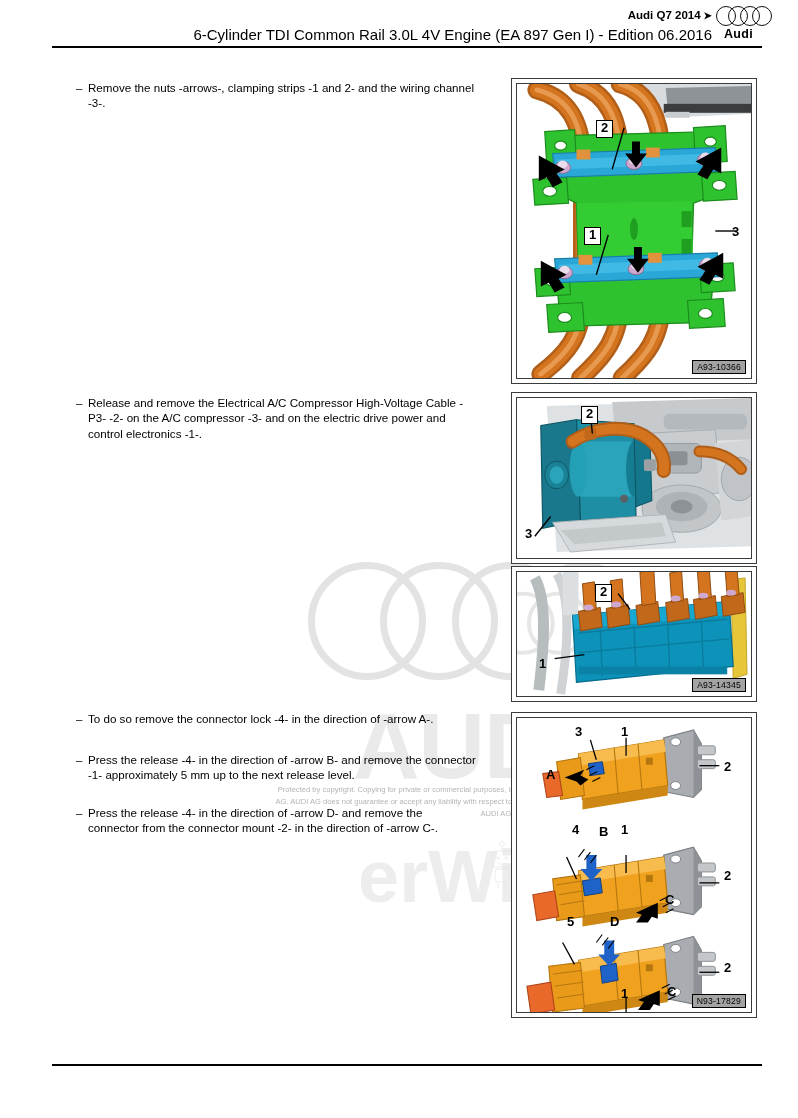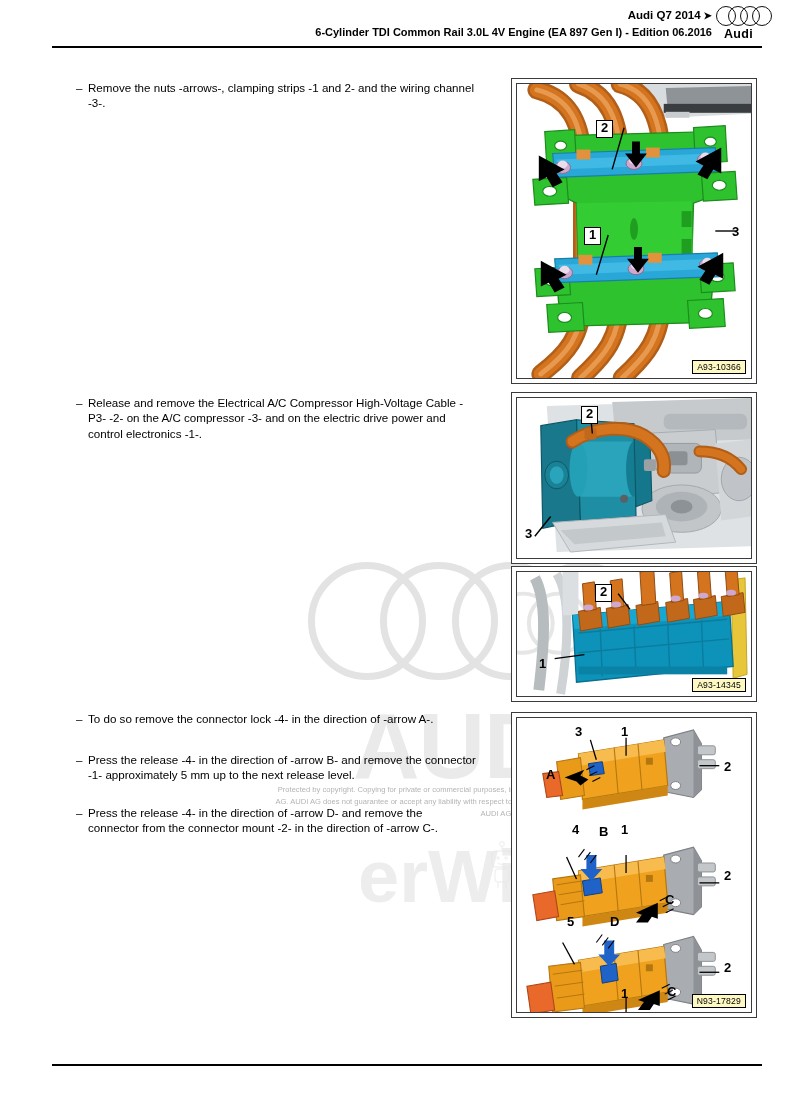--- a/index.html
+++ b/index.html
@@ -96,22 +96,22 @@
     right: 86px;
     top: 9px;
     font-size: 11.5px;
     font-weight: bold;
     white-space: nowrap;
   }
   .hdr-line2 {
     position: absolute;
     right: 86px;
     top: 26px;
-    font-size: 11px;
-    font-weight: bold;
+    font-size: 15px;
+    font-weight: normal;
     white-space: nowrap;
   }
   .hdr-arrow {
     display: inline-block;
     margin-left: 3px;
     font-size: 10px;
   }
   .hdr-rule {
     position: absolute;
     left: 52px;
@@ -178,21 +178,21 @@
     left: 4px; top: 4px; right: 4px; bottom: 4px;
     border: 1.2px solid #3b3b3b;
     overflow: hidden;
     background: #fff;
   }
   .fig-id {
     position: absolute;
     right: 5px;
     bottom: 4px;
     border: 1px solid #000;
-    background: #fef9c3;
+    background: #a3a3a3;
     font-size: 8.6px;
     padding: 1px 4px 1px 4px;
     font-family: "Liberation Sans", sans-serif;
     letter-spacing: 0.2px;
     z-index: 40;
   }
   .callout {
     position: absolute;
     font-size: 13px;
     font-weight: bold;

